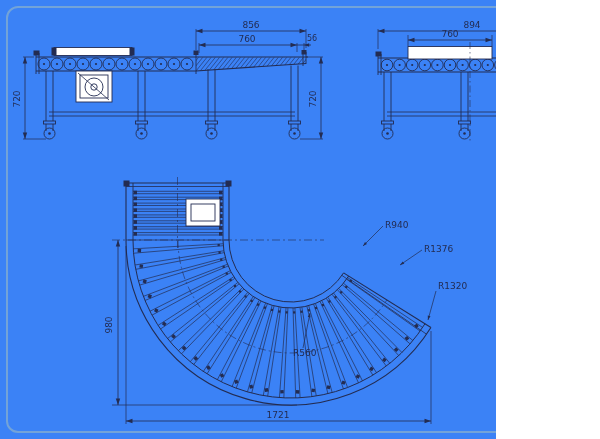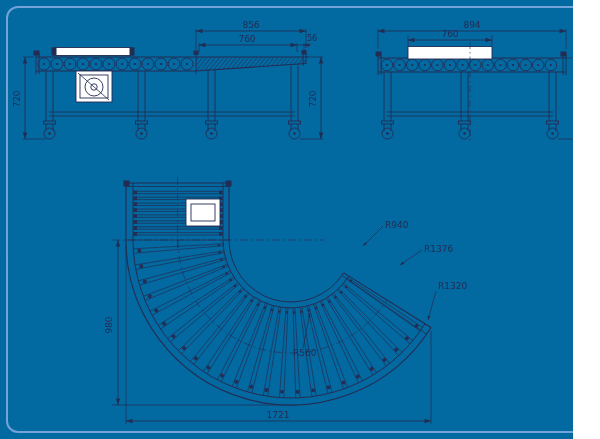--- a/index.html
+++ b/index.html
@@ -1,16 +1,16 @@
 <!DOCTYPE html>
 <html><head>
 <meta charset="utf-8">
 <style>
   html,body{margin:0;padding:0;background:#ffffff;}
-  #stage{position:relative;width:573px;height:439px;background:#0369a1;overflow:hidden;}
+  #stage{position:relative;width:496px;height:439px;background:#3b82f6;overflow:hidden;}
   svg{position:absolute;left:0;top:0;}
   .lbl{font-family:"DejaVu Sans",sans-serif;font-size:9px;fill:#232c52;}
   .lbl-s{font-size:8px;}
 </style>
 </head>
 <body>
 
 <div id="stage">
 <svg id="cad" width="600" height="439" viewBox="0 0 600 439">
   <rect x="7" y="7" width="586" height="425" rx="11" fill="none" stroke-width="2" stroke="#73a3d8"></rect>

